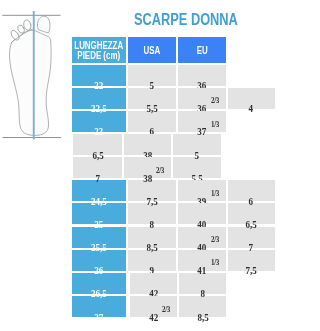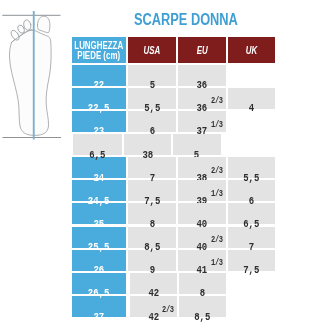--- a/index.html
+++ b/index.html
@@ -11,22 +11,22 @@
   .row{display:flex;align-items:flex-end;}
   .c1{width:54.5px;}
   .c2{width:48.7px;}
   .c3{width:47.5px;}
   .c4{width:47.5px;}
   .gap{width:1.8px;}
   .hdr{height:25.5px;display:flex;align-items:center;justify-content:center;color:#fff;font-weight:bold;font-size:10.3px;line-height:9.4px;padding-top:2px;box-sizing:border-box;text-align:center;font-family:"Liberation Sans",sans-serif;}
   .hdr > span, .hdr{white-space:nowrap;}
   .sq{display:inline-block;transform:scaleX(0.77);}
   .hdr.blue{background:#4aabdd;}
-  .hdr.dark{background:#7f1d1d;font-style:italic;}
-  .cell{height:21px;display:flex;align-items:center;justify-content:center;font-size:11.4px;font-family:Liberation Mono, monospace;padding-top:20px;box-sizing:border-box;}
+  .hdr.dark{background:#3b82f6;}
+  .cell{height:21px;display:flex;align-items:center;justify-content:center;font-size:11.4px;font-family:Liberation Serif, serif;padding-top:20px;box-sizing:border-box;}
   .cs{display:inline-block;transform:scaleX(0.79);}
   .cell.blue{background:#4aabdd;color:#fff;font-weight:bold;}
   .cell.grey{background:#e3e3e3;color:#2e2e2e;font-weight:bold;}
   .cell.c3{position:relative;}
   .frac{position:absolute;left:32.3px;top:8.6px;font-size:8.2px;font-weight:bold;letter-spacing:-0.4px;transform:scaleX(0.86);transform-origin:left top;white-space:nowrap;}
   .rgap{height:2.15px;}
 </style>
 </head>
 <body>
 
@@ -73,23 +73,20 @@
         </div>
         <div class="gap"></div>
         <div class="hdr dark c2">
           <span class="sq">USA</span>
         </div>
         <div class="gap"></div>
         <div class="hdr dark c3">
           <span class="sq">EU</span>
         </div>
         <div class="gap"></div>
-        <div class="hdr dark c4">
-          <span class="sq">UK</span>
-        </div>
       </div>
       <div class="rgap"></div>
       <div class="row">
         <div class="cell blue c1">
           <span class="cs">22</span>
         </div>
         <div class="gap"></div>
         <div class="cell grey c2">
           <span class="cs">5</span>
         </div>
@@ -144,23 +141,20 @@
         <div class="cell grey c3">
           <span class="cs">38</span>
         </div>
         <div class="gap"></div>
         <div class="cell grey c4">
           <span class="cs">5</span>
         </div>
       </div>
       <div class="rgap"></div>
       <div class="row">
-        <div class="cell blue c1">
-          <span class="cs">24</span>
-        </div>
         <div class="gap"></div>
         <div class="cell grey c2">
           <span class="cs">7</span>
         </div>
         <div class="gap"></div>
         <div class="cell grey c3">
           <span class="cs">38</span>
           <span class="frac">2/3</span>
         </div>
         <div class="gap"></div>

